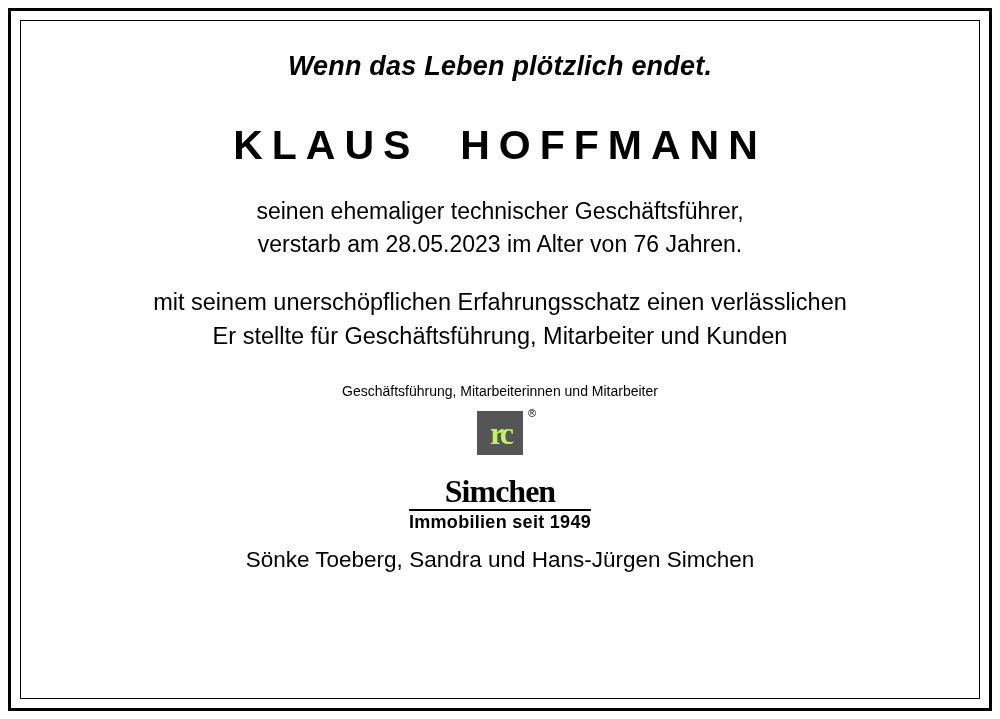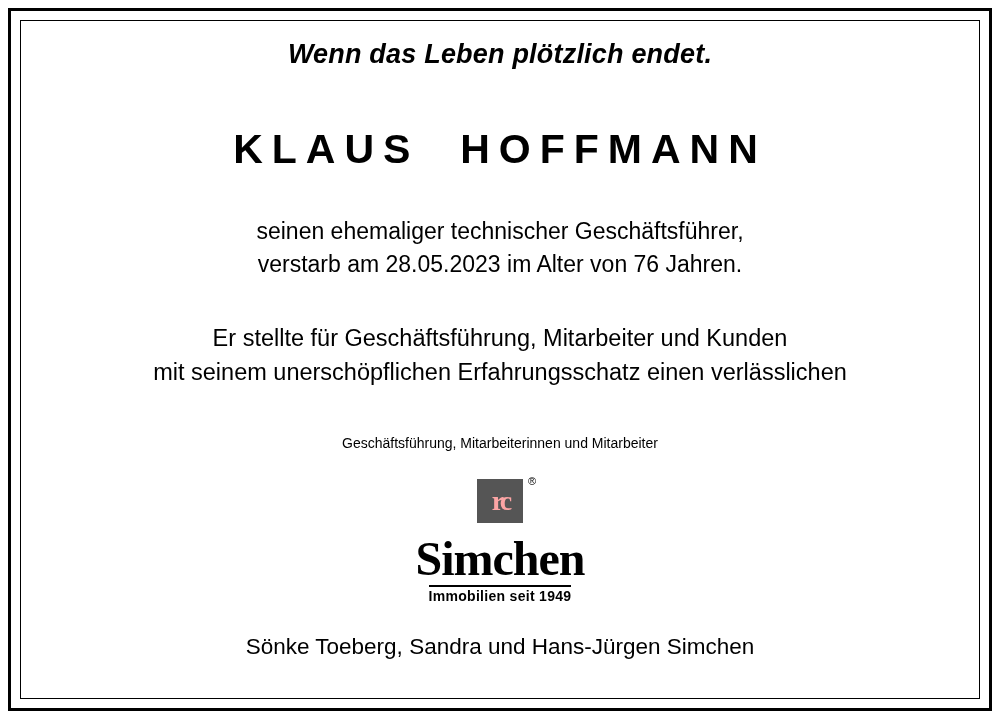--- a/index.html
+++ b/index.html
@@ -28,22 +28,21 @@
     position: absolute;
     left: 9px;
     top: 9px;
     right: 9px;
     bottom: 9px;
     border: 1px solid #000000;
     box-sizing: border-box;
     display: flex;
     flex-direction: column;
     align-items: center;
-    padding-top: 12px;
-    gap: 16px;
+    padding-top: 24px;
   }
   .headline {
     font-style: italic;
     font-weight: bold;
     font-size: 27px;
     letter-spacing: 0.2px;
     margin-top: 6px;
     text-align: center;
   }
   .name {
@@ -90,44 +89,44 @@
   .logo-mark {
     position: relative;
     width: 46px;
     height: 44px;
     background: #555555;
     display: flex;
     align-items: center;
     justify-content: center;
   }
   .logo-mark .glyph {
-    color: #fca5a5;
+    color: #bef264;
     font-family: "Liberation Serif", serif;
     font-weight: bold;
-    font-size: 28px;
+    font-size: 32px;
     line-height: 1;
     letter-spacing: -4px;
   }
   .logo-reg {
     position: absolute;
     top: -4px;
     right: -13px;
     font-size: 11px;
     color: #000;
   }
   .logo-word {
     font-family: "Liberation Serif", serif;
     font-weight: bold;
-    font-size: 48px;
+    font-size: 32px;
     line-height: 1;
-    margin-top: 12px;
+    margin-top: 20px;
     letter-spacing: -1px;
   }
   .logo-sub {
-    font-size: 14px;
+    font-size: 18px;
     font-weight: bold;
     letter-spacing: 0.3px;
     margin-top: 2px;
     border-top: 2px solid #000;
     padding-top: 1px;
   }
   .family {
     margin-top: 14px;
     font-size: 22.5px;
     text-align: center;
@@ -143,22 +142,22 @@
     <div class="headline">Wenn das Leben plötzlich endet.</div>
 
     <div class="name">KLAUS  HOFFMANN</div>
 
     <div class="role">
       <span class="line">seinen ehemaliger technischer Geschäftsführer,</span>
       <span class="line">verstarb am 28.05.2023 im Alter von 76 Jahren.</span>
     </div>
 
     <div class="body-text">
+      <span class="line">mit seinem unerschöpflichen Erfahrungsschatz einen verlässlichen</span>
       <span class="line">Er stellte für Geschäftsführung, Mitarbeiter und Kunden</span>
-      <span class="line">mit seinem unerschöpflichen Erfahrungsschatz einen verlässlichen</span>
     </div>
 
 
 
     <div class="signers">Geschäftsführung, Mitarbeiterinnen und Mitarbeiter</div>
 
     <div class="logo-wrap">
       <div class="logo-mark">
         <span class="glyph">rc</span>
         <span class="logo-reg">®</span>

